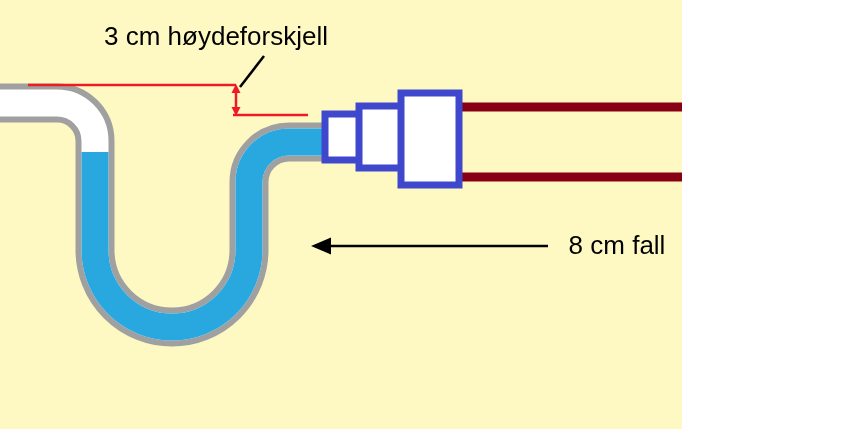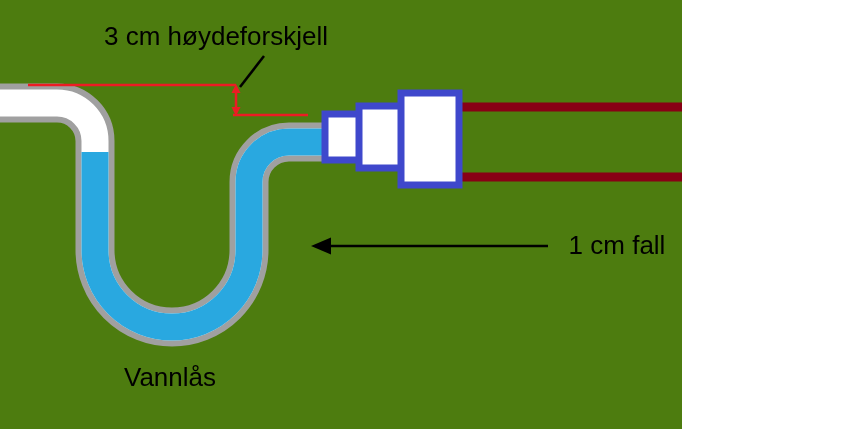--- a/index.html
+++ b/index.html
@@ -5,21 +5,21 @@
   html, body {
     margin: 0;
     padding: 0;
     background: #ffffff;
     font-family: "Liberation Sans", "DejaVu Sans", sans-serif;
   }
   #stage {
     position: relative;
     width: 682px;
     height: 429px;
-    background: #4d7c0f;
+    background: #fef9c3;
     overflow: hidden;
   }
   #diagram-svg {
     position: absolute;
     left: 0;
     top: 0;
     width: 853px;
     height: 429px;
   }
   .label {
@@ -67,17 +67,16 @@
     <polygon points="311,246 331,237.5 331,254.5" fill="#000000"></polygon>
     <line x1="690" y1="246" x2="775" y2="246" stroke="#000000" stroke-width="2.5"></line>
     <polygon points="791,246 771,237.5 771,254.5" fill="#000000"></polygon>
   </svg>
 
   <div class="label" style="left:216px; top:22px;">3 cm høydeforskjell</div>
 
 
 
 
-  <div class="label" style="left:617px; top:231px;">1 cm fall</div>
+  <div class="label" style="left:617px; top:231px;">8 cm fall</div>
 
-  <div class="label" style="left:170px; top:363px;">Vannlås</div>
 
 </div>
 
 </body></html>

